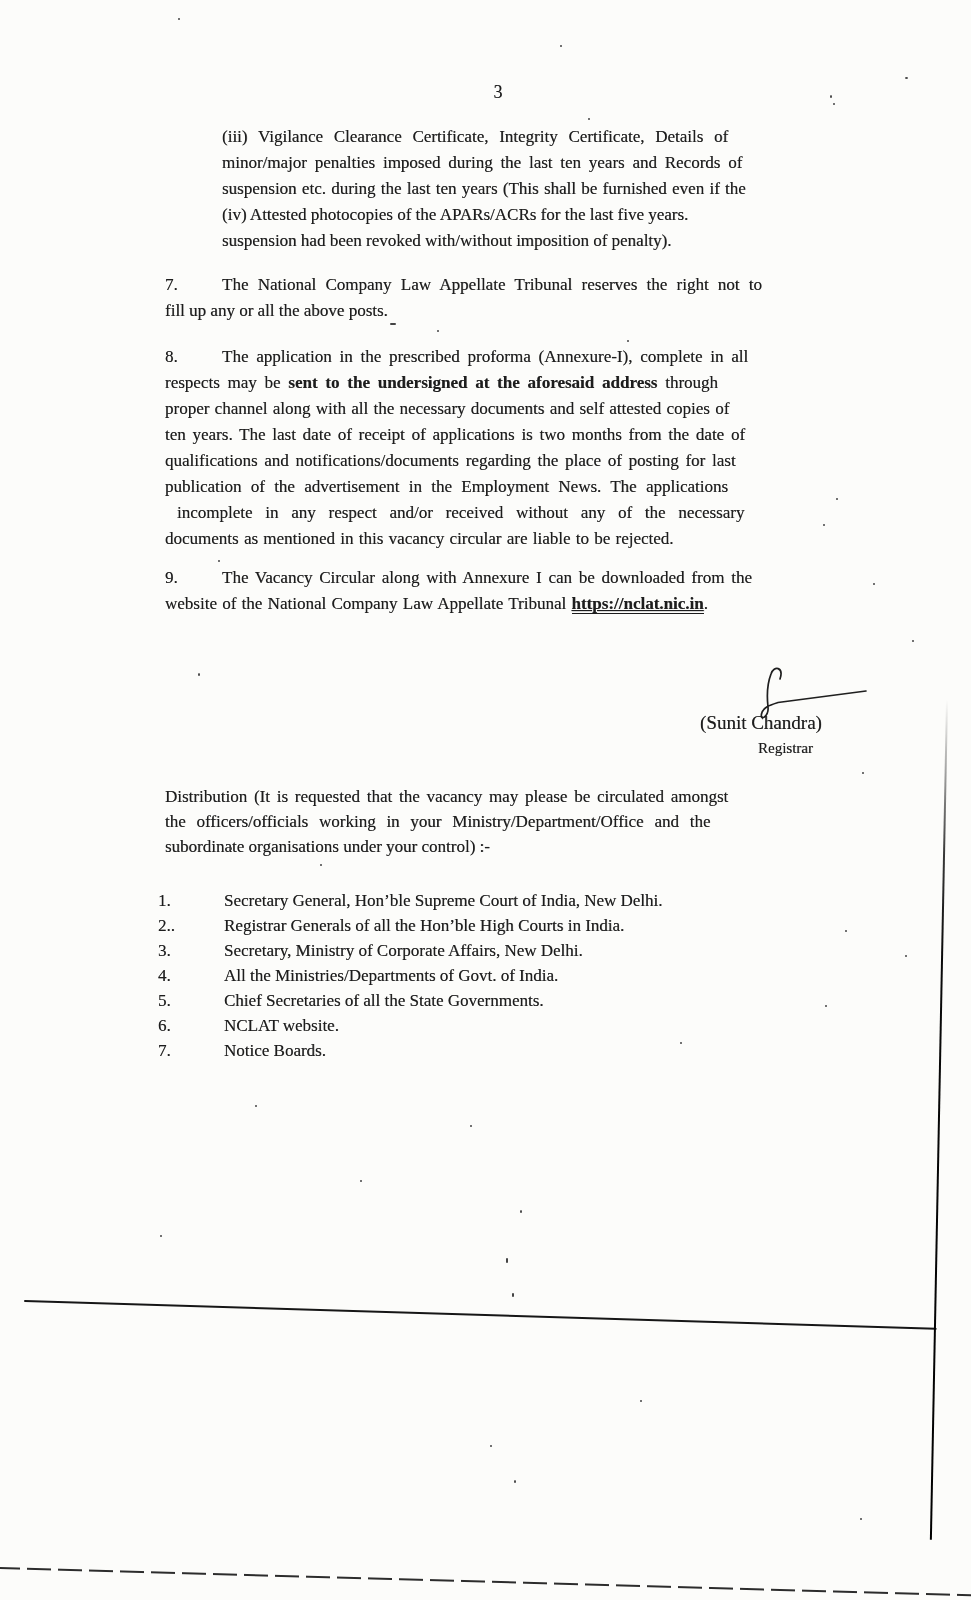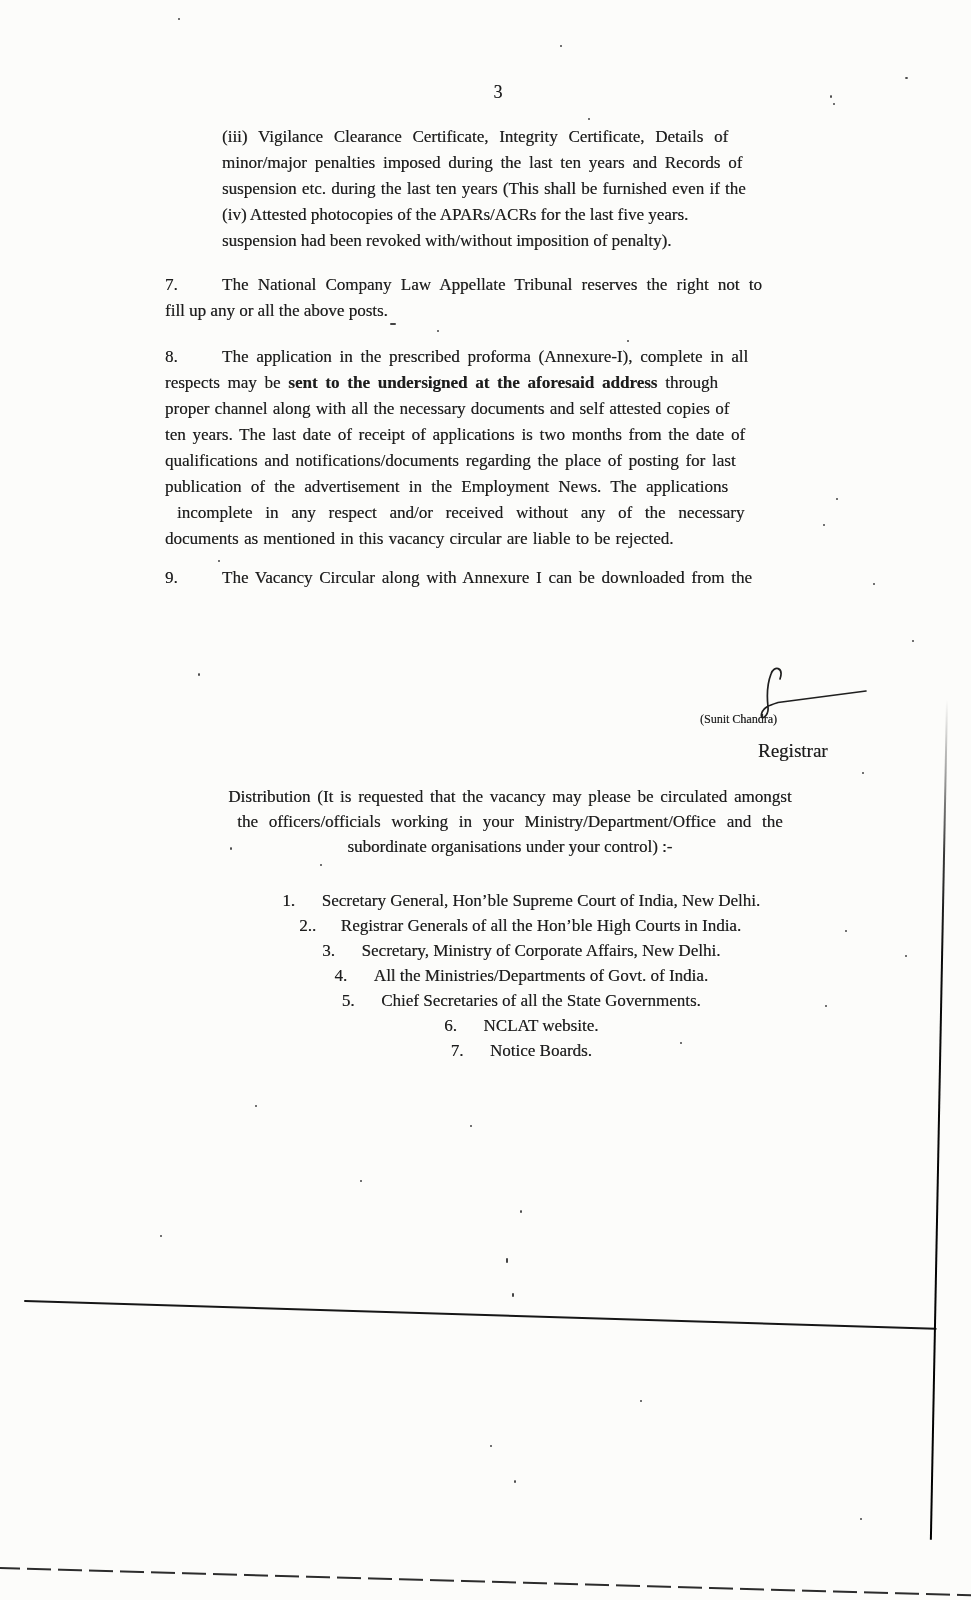--- a/index.html
+++ b/index.html
@@ -5,34 +5,34 @@
   html,body{margin:0;padding:0;background:#d9d9d9;}
   .page{
     position:relative;width:971px;height:1600px;margin:0 auto;
     background:#fcfcfa;overflow:hidden;
     font-family:"Liberation Serif","DejaVu Serif",serif;
     color:#1d1d1d;
     text-shadow:0.3px 0.3px 0.5px rgba(25,25,25,0.55);
   }
   .abs{position:absolute;}
   .line{white-space:nowrap;font-size:17px;line-height:26px;}
-  .lh25 .line{line-height:25px;text-align:center;}
+  .lh25 .line{line-height:25px;}
   .ws1{word-spacing:1px;}
   .ws2{word-spacing:2.5px;}
   .ws3{word-spacing:3.5px;}
   .ws4{word-spacing:5px;}
   .ws5{word-spacing:6.5px;}
   .ws6{word-spacing:8.5px;margin-left:12px;}
   .pnum{display:inline-block;width:57px;}
   .dnum{display:inline-block;width:66px;}
   .pageno{font-size:18px;text-align:center;width:80px;}
   b.seg{font-weight:bold;}
   .doclink{font-weight:bold;text-decoration:underline;border-bottom:1px solid #1d1d1d;color:#1d1d1d;cursor:pointer;}
-  .signame{font-size:12px;}
-  .sigtitle{font-size:19px;}
+  .signame{font-size:19px;}
+  .sigtitle{font-size:15px;}
   .rule-main{left:24px;top:1300px;width:913px;height:2.4px;background:#161616;transform:rotate(1.75deg);transform-origin:left center;border-radius:2px;}
   .edge-v{left:946px;top:700px;width:1.8px;height:840px;transform:rotate(1.1deg);transform-origin:top center;
     background:linear-gradient(to bottom,rgba(10,10,10,0) 0%,rgba(10,10,10,0.35) 8%,rgba(10,10,10,0.8) 18%,#0a0a0a 30%,#000 100%);}
   .rule-bottom{left:-4px;top:1567px;width:992px;height:1.7px;transform:rotate(1.6deg);transform-origin:left center;
     background:repeating-linear-gradient(90deg,#2c2c2c 0 24px,rgba(0,0,0,0) 24px 31px);}
   .speck{position:absolute;background:#444;border-radius:50%;}
   svg.sig{overflow:visible;}
 </style>
 </head>
 <body>
@@ -67,20 +67,23 @@
     <div class="line ws2">ten years. The last date of receipt of applications is two months from the date of</div>
     <div class="line ws2">qualifications and notifications/documents regarding the place of posting for last</div>
     <div class="line ws4">publication of the advertisement in the Employment News. The applications</div>
     <div class="line ws6">incomplete in any respect and/or received without any of the necessary</div>
     <div class="line ws1">documents as mentioned in this vacancy circular are liable to be rejected.</div>
   </div>
 
   <div class="abs" style="left:165px;top:565px;width:690px;">
     <div class="line ws2">
       <span class="pnum">9.</span><span>The Vacancy Circular along with Annexure I can be downloaded from the</span>
+    </div>
+    <div class="line ws1">
+      <span>website of the National Company Law Appellate Tribunal </span><a class="doclink">https://nclat.nic.in</a><span>.</span>
     </div>
   </div>
 
   <svg class="sig abs" style="left:740px;top:665px;" width="132" height="62" viewBox="0 0 132 62">
     <path d="M 40,14 C 44,2 34,0 31,9 C 26,22 27,33 28,42 C 29,51 20,57 21.5,49 C 23,42 30,40 38,37.5 L 126,26" fill="none" stroke="#1f1f1f" stroke-width="1.7" stroke-linecap="round"></path>
   </svg>
   <div class="abs signame" style="left:700px;top:712px;">(Sunit Chandra)</div>
   <div class="abs sigtitle" style="left:758px;top:740px;">Registrar</div>
 
   <div class="abs lh25" style="left:165px;top:784px;width:690px;">

